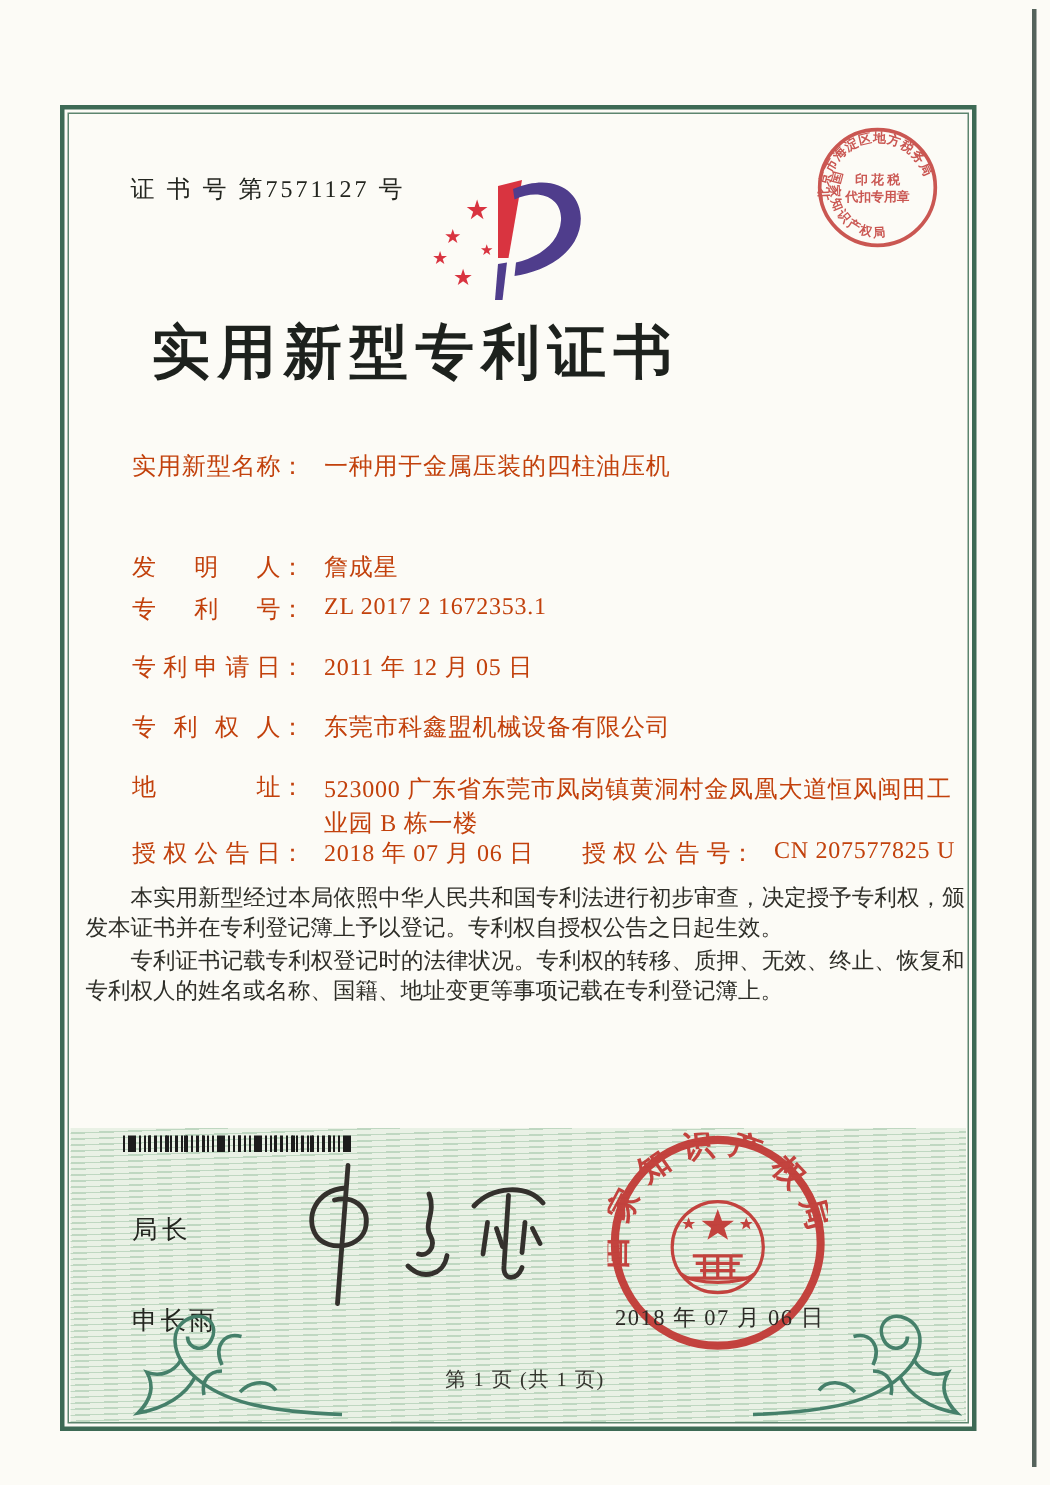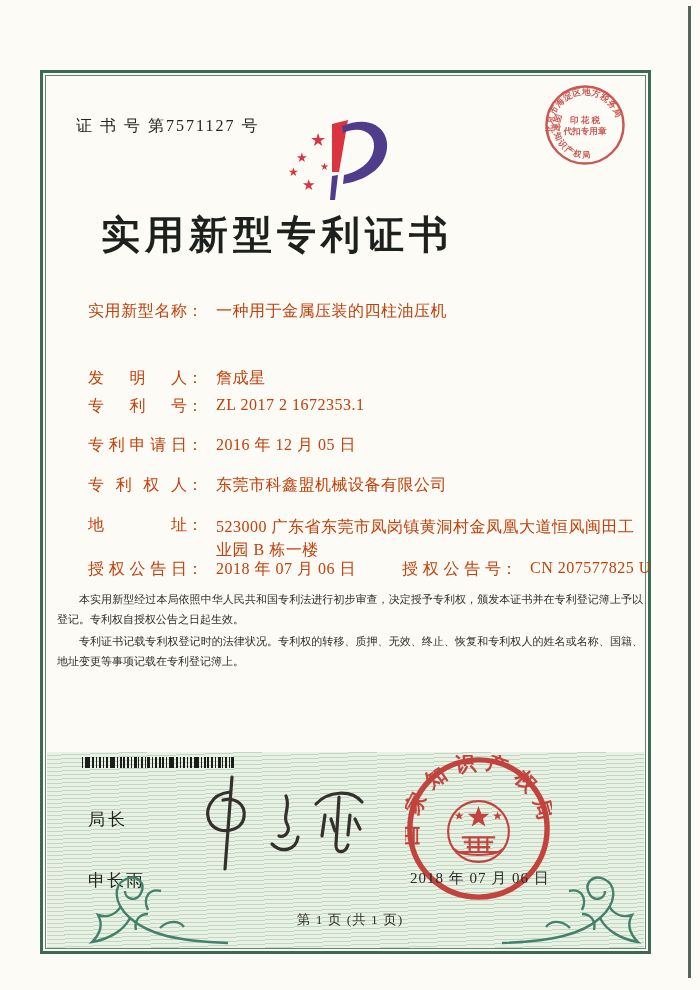--- a/index.html
+++ b/index.html
@@ -16,32 +16,32 @@
     background-image:repeating-linear-gradient(178deg,
       rgba(255,255,255,0) 0px, rgba(255,255,255,0) 3px,
       rgba(122,173,134,0.38) 3px, rgba(122,173,134,0.38) 4px);
   }
   
   .frame{position:absolute;left:40px;top:70px;width:605px;height:878px;
     border:3px solid #3d6a55;pointer-events:none;}
   .frame-inner{position:absolute;inset:2px;border:1px solid #5d856f;}
   .paper-edge{position:absolute;left:688px;top:6px;width:3px;height:972px;background:#55635c;}
 
-  .cert-number{position:absolute;left:76px;top:116px;font-size:16px;letter-spacing:2px;color:#23251f;}
+  .cert-number{position:absolute;left:87px;top:116px;font-size:16px;letter-spacing:2px;color:#23251f;}
   .title{position:absolute;left:0;top:208px;width:554px;text-align:center;
     font-size:39px;font-weight:bold;letter-spacing:5px;color:#1d211d;}
 
   .frow{position:absolute;left:88px;font-size:16px;white-space:nowrap;color:#c2410c;}
   .flabel{display:inline-block;width:99px;text-align:justify;text-align-last:justify;vertical-align:top;}
   .fcolon{display:inline-block;vertical-align:top;}
   .fvalue{display:inline-block;margin-left:13px;vertical-align:top;letter-spacing:0.5px;}
   .fvalue.wrap{white-space:normal;width:424px;line-height:23px;}
-  .frow .second{position:absolute;left:300px;top:0;white-space:nowrap;margin-left:14px;}
-
-  .legal{position:absolute;left:57px;top:590px;width:586px;font-size:11px;
+  .frow .second{position:absolute;left:300px;top:0;white-space:nowrap;}
+
+  .legal{position:absolute;left:57px;top:590px;width:586px;font-size:15px;
     line-height:19.6px;text-align:justify;color:#2e2e28;}
   .legal p{margin:0 0 3px 0;text-indent:2em;}
 
   .barcode{position:absolute;left:82px;top:757px;width:153px;height:11px;
     background-image:
       repeating-linear-gradient(90deg,#1c1c1c 0 1.5px,transparent 1.5px 3.5px),
       repeating-linear-gradient(90deg,transparent 0 5px,#1c1c1c 5px 7px,transparent 7px 12px);}
 
   .signer-title{position:absolute;left:88px;top:808px;font-size:17px;letter-spacing:3px;color:#23251f;}
   .signer-name{position:absolute;left:88px;top:838px;font-size:17px;letter-spacing:2px;color:#23251f;margin-top:31px;}
@@ -106,21 +106,21 @@
   <div class="frow" style="top:301px;">
     <span class="flabel">实用新型名称</span><span class="fcolon">：</span><span class="fvalue">一种用于金属压装的四柱油压机</span>
   </div>
   <div class="frow" style="top:356px;margin-top:12px;">
     <span class="flabel">发明人</span><span class="fcolon">：</span><span class="fvalue">詹成星</span>
   </div>
   <div class="frow" style="top:396px;">
     <span class="flabel">专利号</span><span class="fcolon">：</span><span class="fvalue">ZL 2017 2 1672353.1</span>
   </div>
   <div class="frow" style="top:435px;">
-    <span class="flabel">专利申请日</span><span class="fcolon">：</span><span class="fvalue">2016 年 12 月 05 日</span>
+    <span class="flabel">专利申请日</span><span class="fcolon">：</span><span class="fvalue">2011 年 12 月 05 日</span>
   </div>
   <div class="frow" style="top:475px;">
     <span class="flabel">专利权人</span><span class="fcolon">：</span><span class="fvalue">东莞市科鑫盟机械设备有限公司</span>
   </div>
   <div class="frow" style="top:515px;">
     <span class="flabel">地址</span><span class="fcolon">：</span><span class="fvalue wrap">523000 广东省东莞市凤岗镇黄洞村金凤凰大道恒风闽田工业园 B 栋一楼</span>
   </div>
   <div class="frow" style="top:559px;">
     <span class="flabel">授权公告日</span><span class="fcolon">：</span><span class="fvalue">2018 年 07 月 06 日</span>
     <span class="second">

